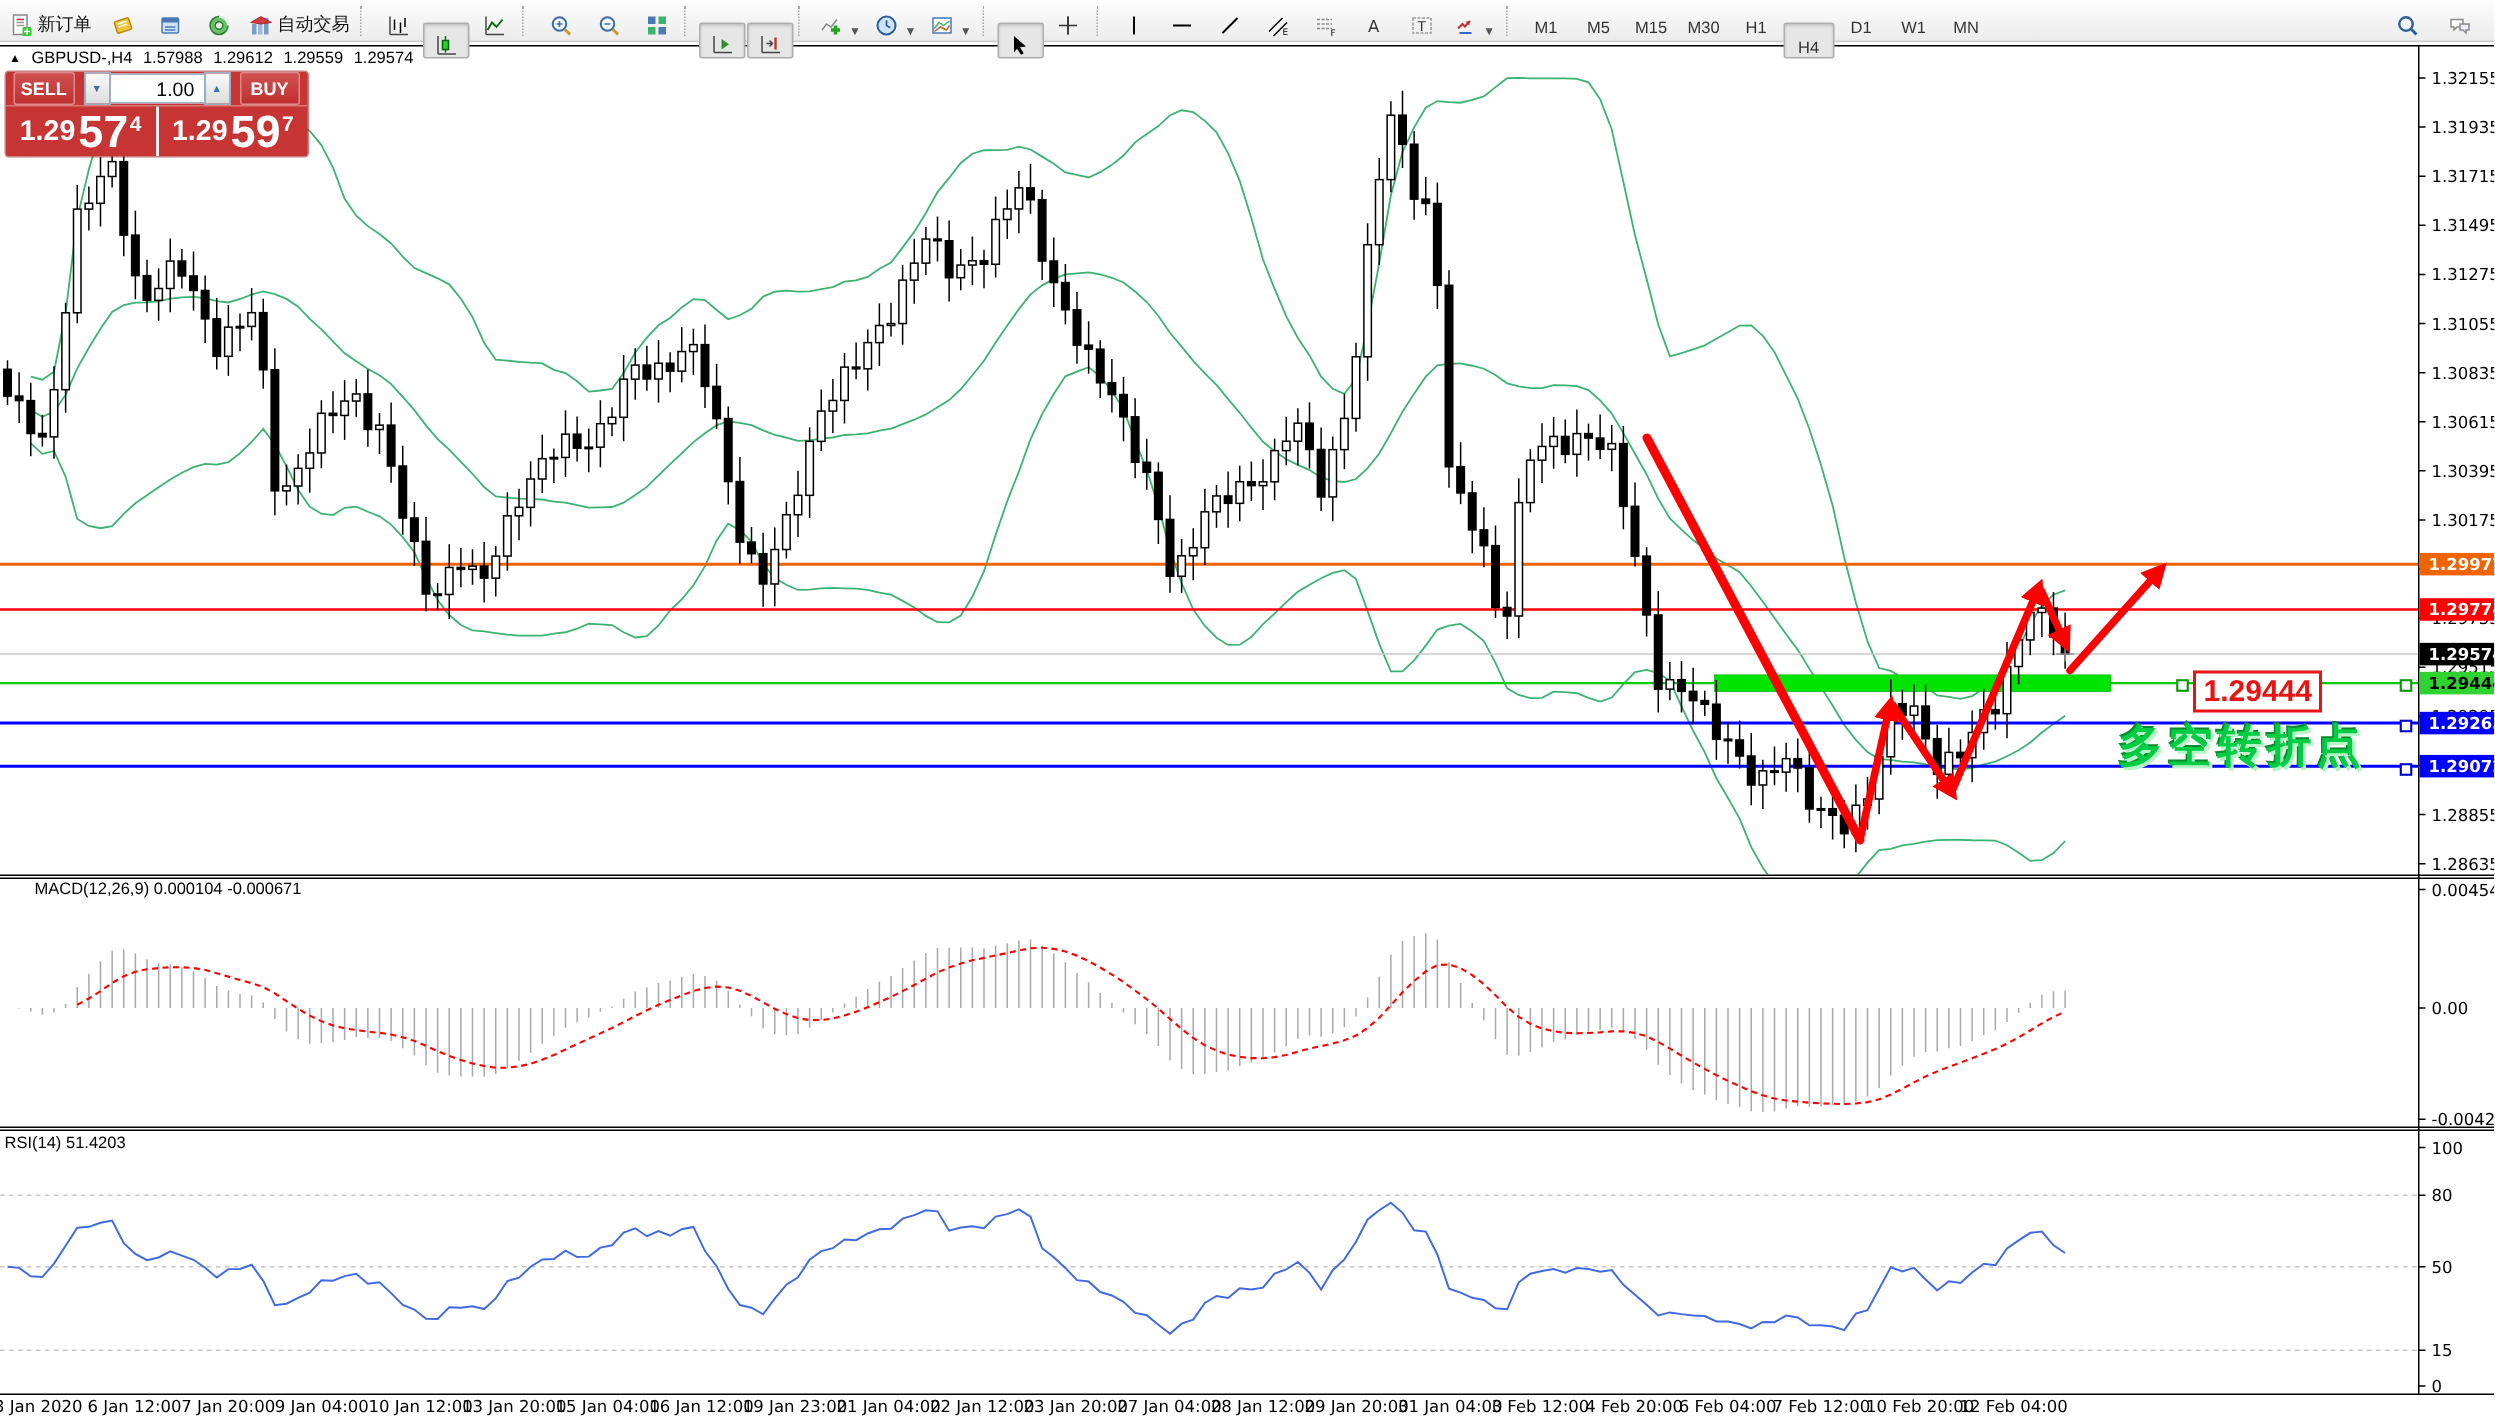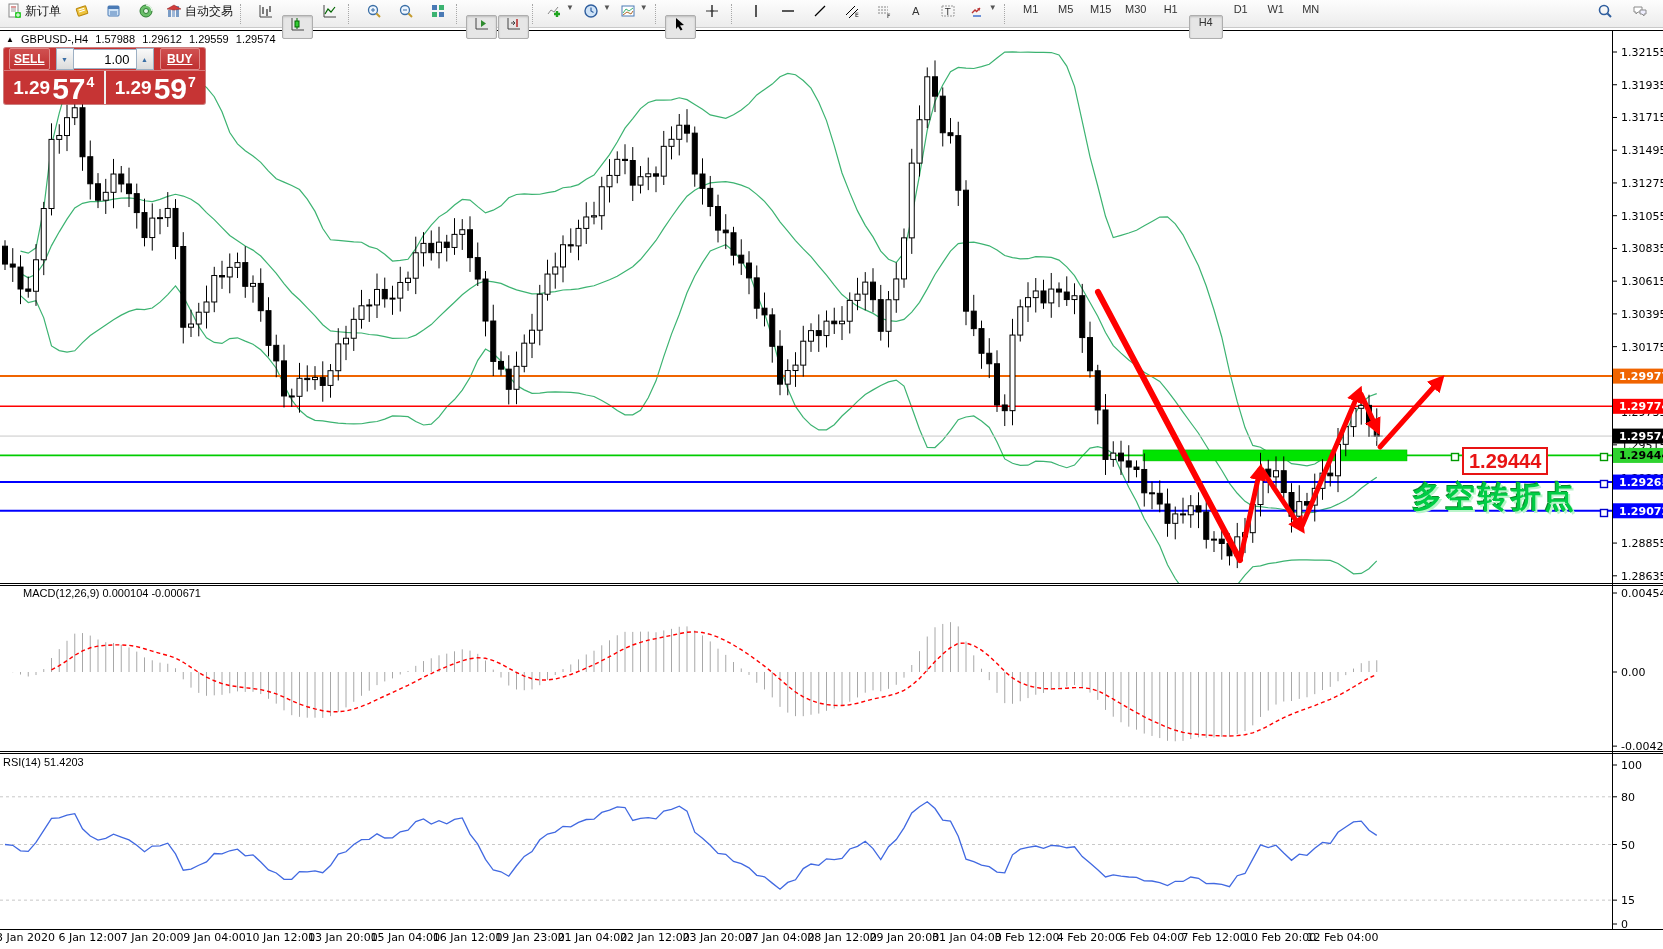--- a/index.html
+++ b/index.html
@@ -4,40 +4,40 @@
 <style>
   html,body{margin:0;padding:0;width:1663px;height:949px;overflow:hidden;background:#fff;
             font-family:"Liberation Sans","DejaVu Sans",sans-serif;}
   #stage{position:relative;width:1663px;height:949px;background:#fff;}
 
   
   #toolbar{position:absolute;top:0;left:0;width:1663px;height:28px;
            background:linear-gradient(#fdfdfd,#ececec);border-bottom:1px solid #c9c9c9;
            display:flex;align-items:center;padding:0 2px;gap:1px;box-sizing:border-box;z-index:30;}
   .grip{width:5px;height:20px;border-left:1px dotted #a8a8a8;margin:0 3px 0 2px;}
-  .tbtn{height:22px;min-width:23px;padding:0 3px;display:flex;align-items:flex-start;justify-content:center;
+  .tbtn{height:22px;min-width:23px;padding:0 3px;display:flex;align-items:flex-end;justify-content:center;
         gap:3px;border:1px solid transparent;border-radius:2px;color:#222;font-size:12px;cursor:default;}
   .tbtn.pressed{background:#e6e6e6;border-color:#aeaeae;box-shadow:inset 0 1px 2px rgba(0,0,0,.18);margin-top:26px;}
   .caret{font-size:8px;color:#555;margin-left:1px;}
   .tf{font-size:11px;color:#333;min-width:26px;justify-content:center;}
   .tb-right{margin-left:auto;display:flex;align-items:center;gap:4px;padding-right:6px;}
   .cn{font-size:12px;color:#111;}
 
   
   .overlay{position:absolute;z-index:20;}
   #symbol-header{left:6px;top:33px;font-size:11px;color:#000;letter-spacing:0;}
   #symbol-header .tri{font-size:8px;vertical-align:1px;}
   #symbol-header span{margin-right:4px;}
 
   #trade-panel{left:4px;top:48px;width:201px;height:56px;background:#c63434;border-radius:2px;
                box-shadow:0 0 0 1px rgba(170,40,40,.6);}
   .tp-row{display:flex;align-items:center;height:22px;}
   .tp-btn{width:52px;height:20px;margin:5px;display:flex;align-items:center;justify-content:center;
           color:#fff;font-size:12px;font-weight:bold;background:linear-gradient(#d05050,#bf3030);
-          border:1px solid #e08a8a;border-radius:2px;text-decoration:underline;}
+          border:1px solid #e08a8a;border-radius:2px;}
   .tp-vol{flex:1;display:flex;align-items:center;height:20px;margin:1px;}
   .tp-spin{width:16px;height:20px;background:linear-gradient(#fafafa,#dcdcdc);border:1px solid #9db0c4;
            display:flex;align-items:center;justify-content:center;color:#3a6ea5;font-size:7px;}
   .tp-input{width:56px;height:18px;border:1px solid #9db0c4;border-left:none;border-right:none;
             font-size:13px;text-align:right;padding:0 6px 0 0;color:#000;background:#fff;
             font-family:"Liberation Sans",sans-serif;}
   .tp-prices{display:flex;height:33px;border-top:1px solid #d87a7a;}
   .tp-price{flex:1;color:#fff;display:flex;align-items:flex-end;justify-content:center;padding-bottom:2px;}
   .tp-price.left{border-right:2px solid #efefef;}
   .tp-sm{font-size:19px;font-weight:bold;margin:0 2px 3px 0;}

